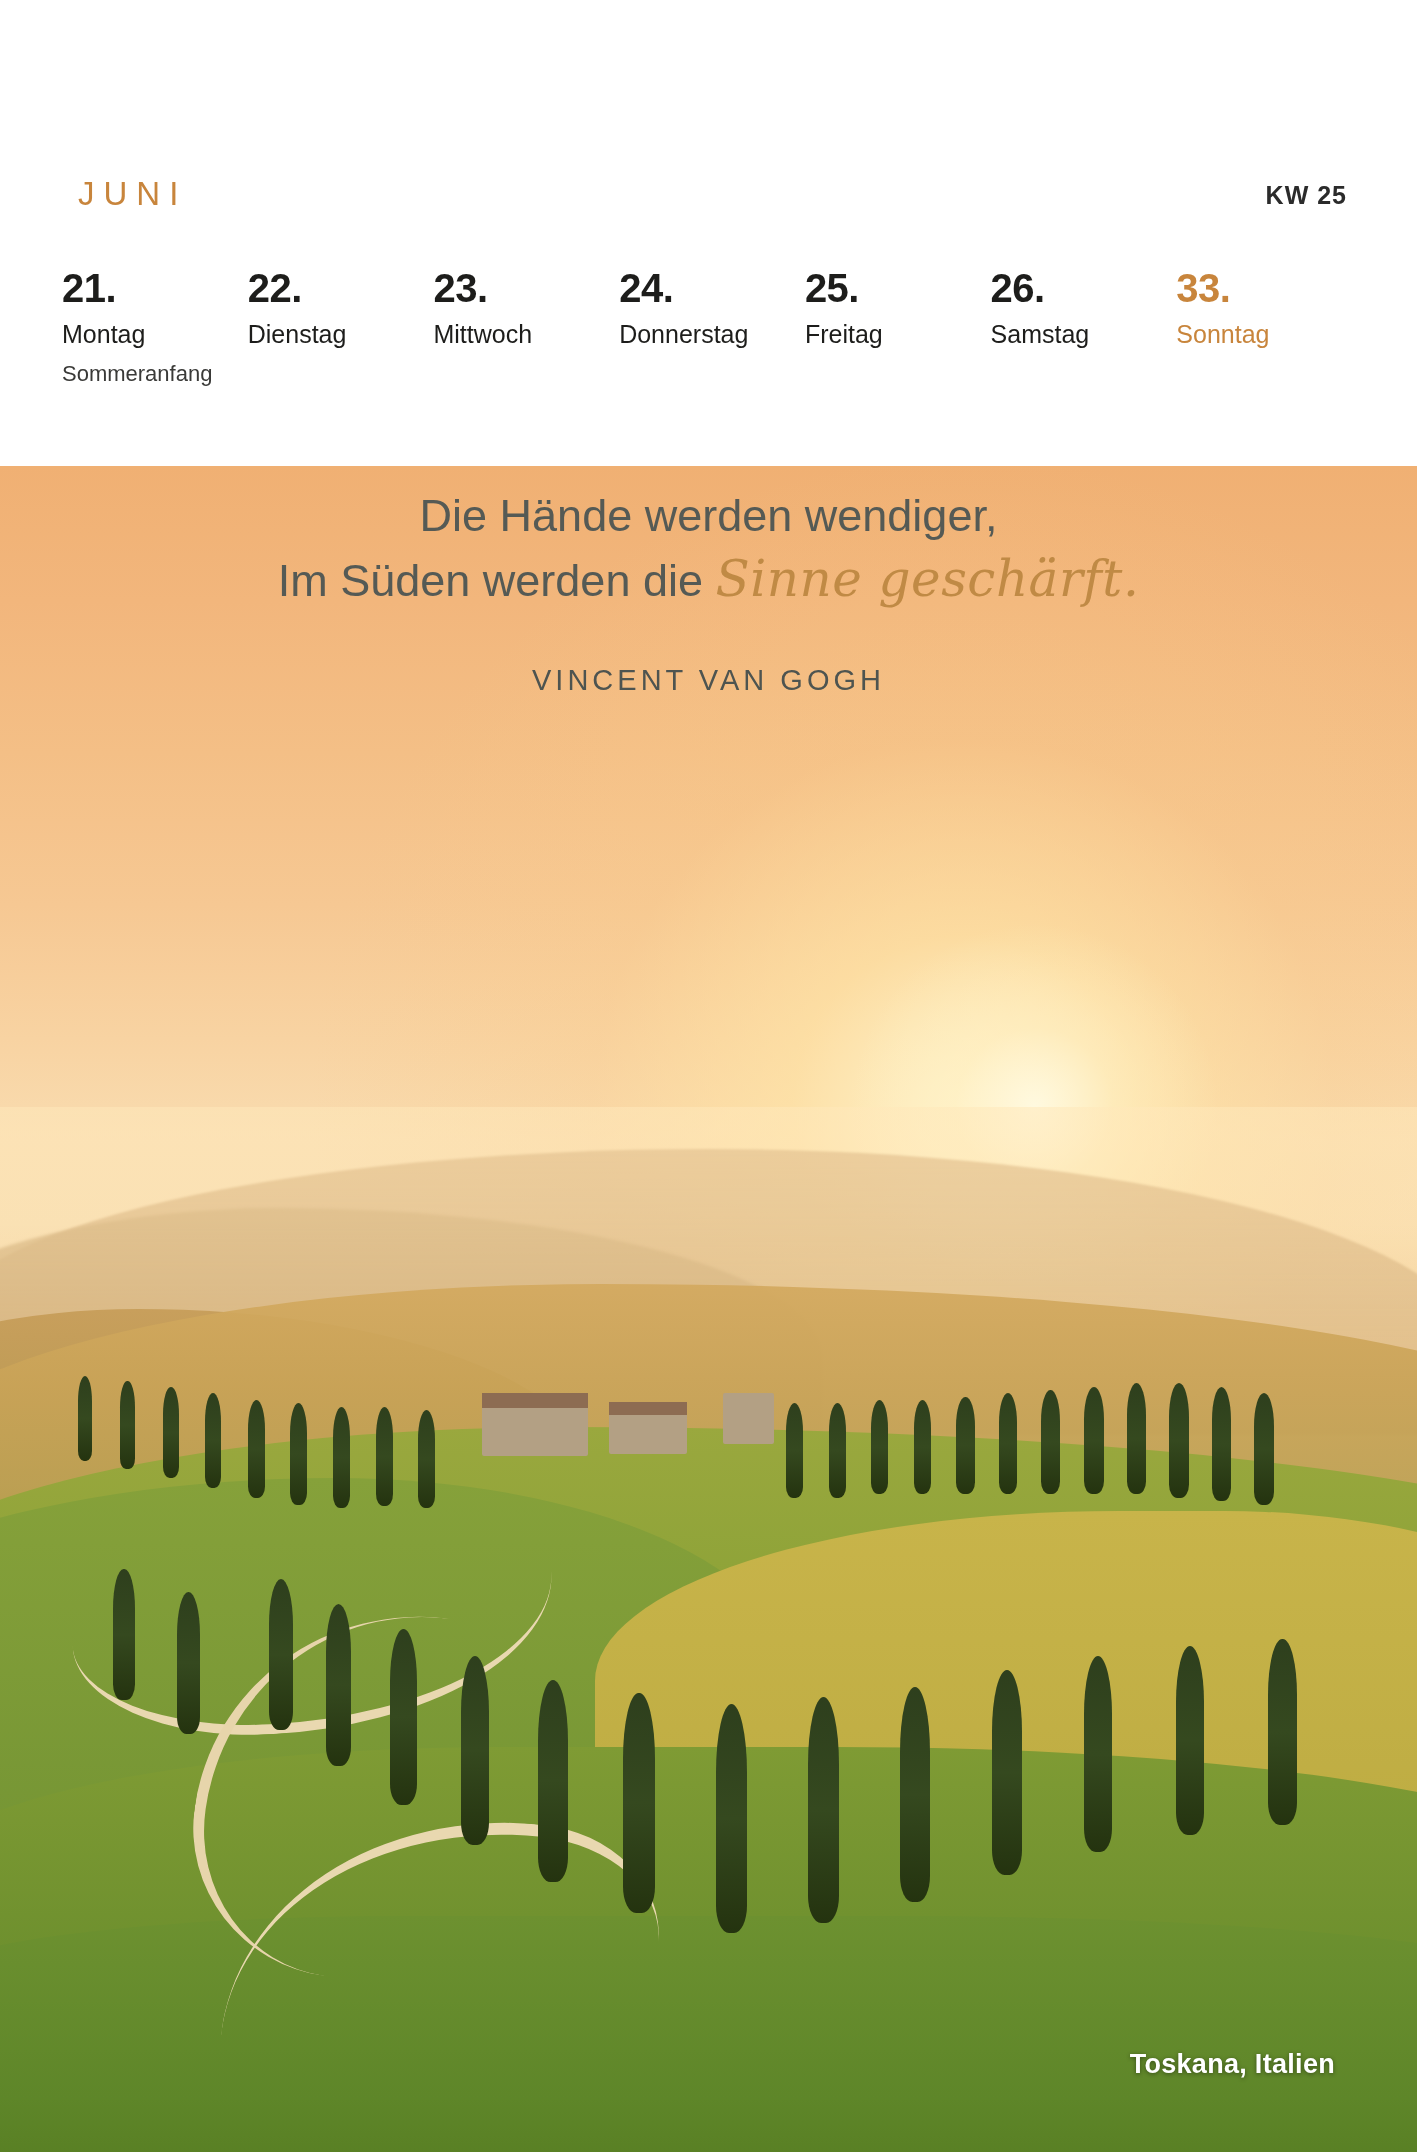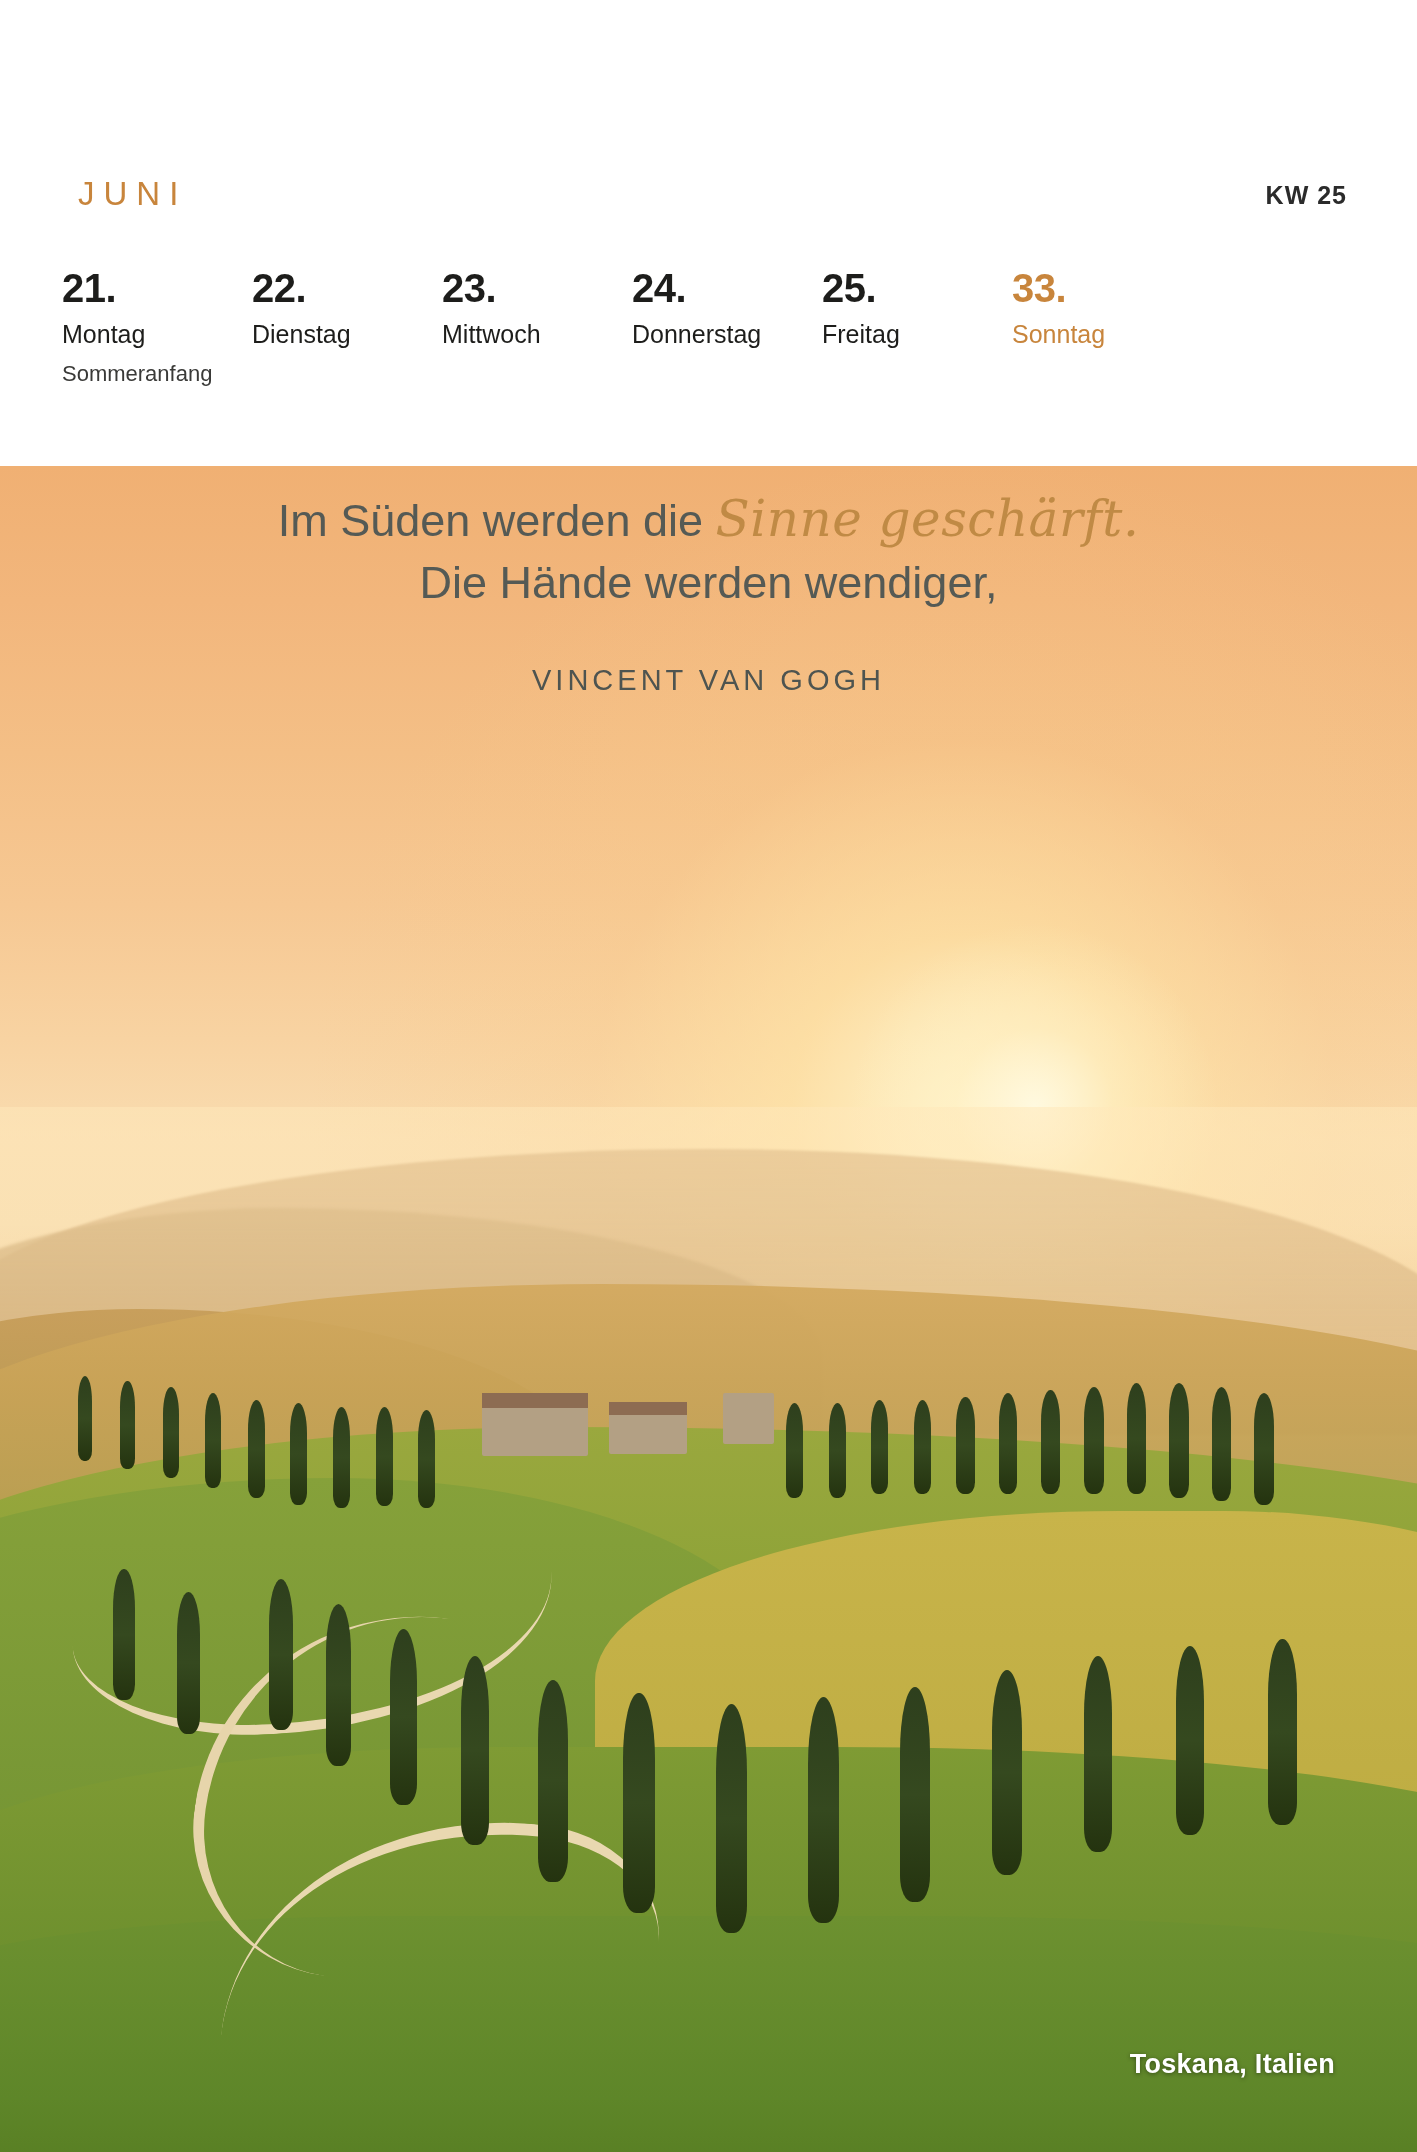--- a/index.html
+++ b/index.html
@@ -359,20 +359,25 @@
         <div class="name">Donnerstag</div>
         <div class="note"></div>
       </div>
 
       <div class="day">
         <div class="num">25.</div>
         <div class="name">Freitag</div>
         <div class="note"></div>
       </div>
 
+      <div class="day">
+        <div class="num">26.</div>
+        <div class="name">Samstag</div>
+        <div class="note"></div>
+      </div>
 
       <div class="day sunday">
         <div class="num">33.</div>
         <div class="name">Sonntag</div>
         <div class="note"></div>
       </div>
 
     </div>
   </div>
 
@@ -436,23 +441,23 @@
     <div class="cypress" style="left:57.0%; top:73.0%; width:2.2%; height:13.4%;"></div>
     <div class="cypress" style="left:63.5%; top:72.4%; width:2.1%; height:12.8%;"></div>
     <div class="cypress" style="left:70.0%; top:71.4%; width:2.1%; height:12.2%;"></div>
     <div class="cypress" style="left:76.5%; top:70.6%; width:2.0%; height:11.6%;"></div>
     <div class="cypress" style="left:83.0%; top:70.0%; width:2.0%; height:11.2%;"></div>
     <div class="cypress" style="left:89.5%; top:69.6%; width:2.0%; height:11.0%;"></div>
     <div class="cypress" style="left:12.5%; top:66.8%; width:1.6%; height:8.4%;"></div>
     <div class="cypress" style="left:8.0%;  top:65.4%; width:1.5%; height:7.8%;"></div>
 
     <div class="quote">
+      <div class="line">Die Hände werden wendiger,</div>
       <div class="line">
         <span>Im Süden werden die </span><span class="script">Sinne geschärft.</span>
       </div>
-      <div class="line">Die Hände werden wendiger,</div>
       <div class="author">VINCENT VAN GOGH</div>
     </div>
 
     <div class="caption">Toskana, Italien</div>
 
   </div>
 </div>
 
 </body></html>

